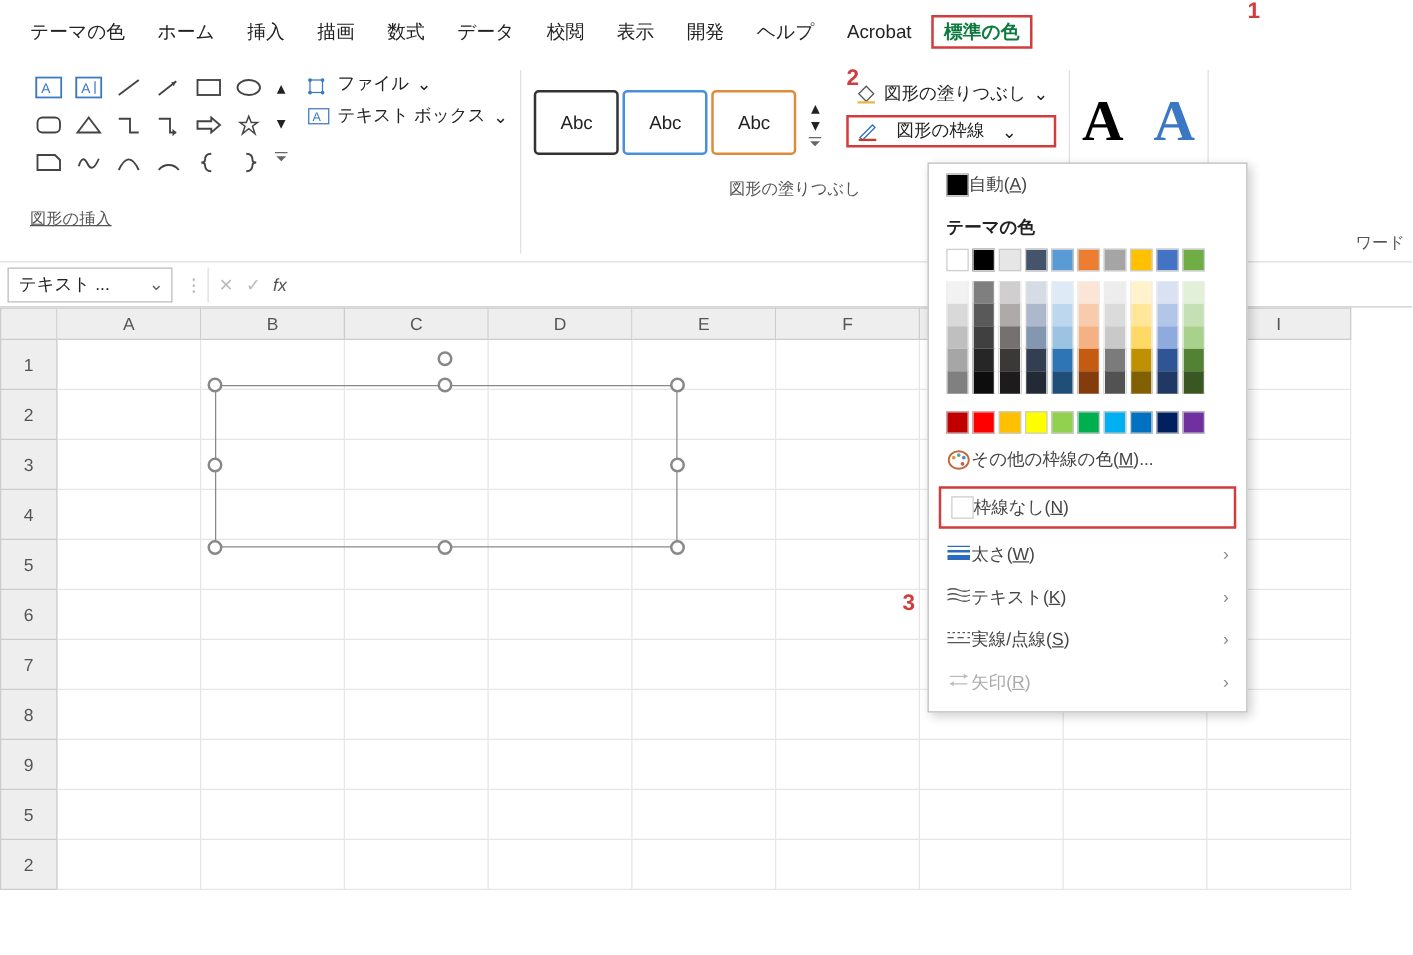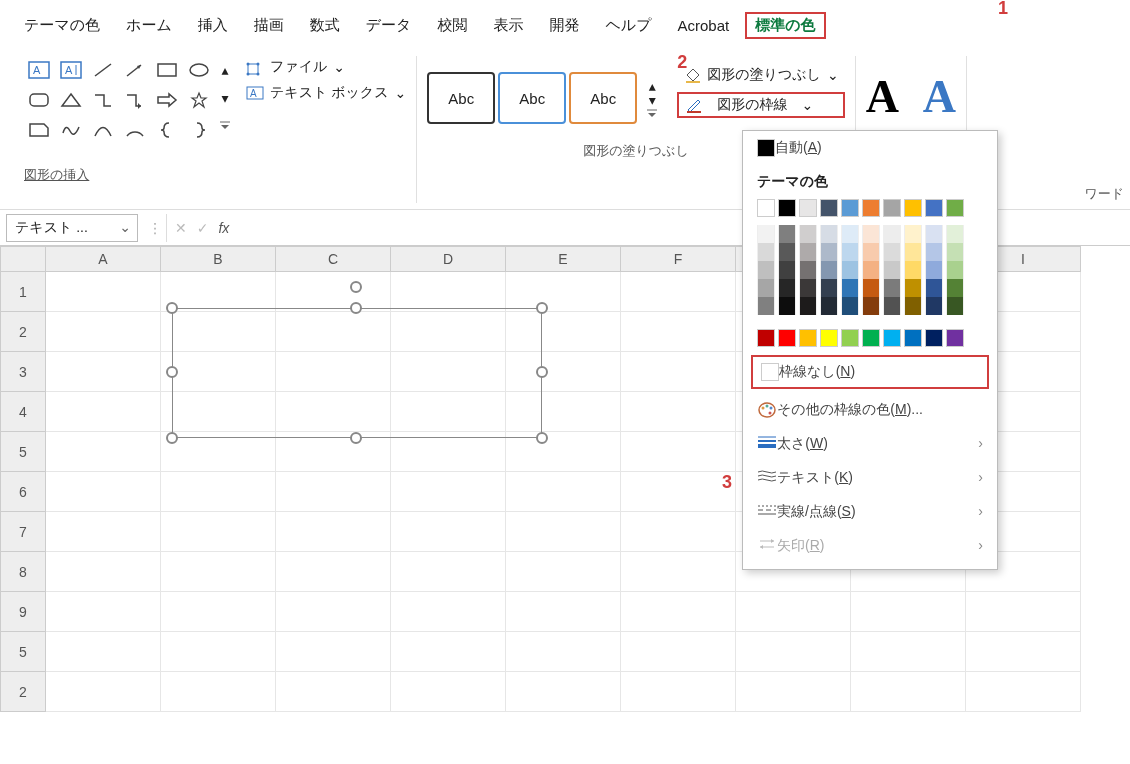--- a/index.html
+++ b/index.html
@@ -573,36 +573,36 @@
       <div class="swatch" style="background: rgb(255, 0, 0);"></div>
       <div class="swatch" style="background: rgb(255, 192, 0);"></div>
       <div class="swatch" style="background: rgb(255, 255, 0);"></div>
       <div class="swatch" style="background: rgb(146, 208, 80);"></div>
       <div class="swatch" style="background: rgb(0, 176, 80);"></div>
       <div class="swatch" style="background: rgb(0, 176, 240);"></div>
       <div class="swatch" style="background: rgb(0, 112, 192);"></div>
       <div class="swatch" style="background: rgb(0, 32, 96);"></div>
       <div class="swatch" style="background: rgb(112, 48, 160);"></div>
     </div>
-  <div class="dd-item boxed">
-    <span class="swatch" style="background:#fff;"></span>
-    <span><span>枠線なし(</span><span class="underline-char">N</span><span>)</span></span>
-  </div>
   <div class="dd-item">
     <span>
         <svg width="20" height="18">
           <ellipse cx="10" cy="9" rx="8" ry="7" fill="none" stroke="#c0693c" stroke-width="1.5"></ellipse>
           <circle cx="6" cy="7" r="1.5" fill="#d94"></circle>
           <circle cx="10" cy="5" r="1.5" fill="#5a9"></circle>
           <circle cx="14" cy="7" r="1.5" fill="#58c"></circle>
           <circle cx="13" cy="12" r="1.5" fill="#c55"></circle>
         </svg>
       </span>
     <span><span>その他の枠線の色(</span><span class="underline-char">M</span><span>)...</span></span>
   </div>
+  <div class="dd-item boxed">
+    <span class="swatch" style="background:#fff;"></span>
+    <span><span>枠線なし(</span><span class="underline-char">N</span><span>)</span></span>
+  </div>
   <div class="dd-item">
     <span>
         <svg width="20" height="14">
           <line x1="1" y1="2" x2="19" y2="2" stroke="#2a6dc0" stroke-width="1"></line>
           <line x1="1" y1="6" x2="19" y2="6" stroke="#2a6dc0" stroke-width="2"></line>
           <line x1="1" y1="11" x2="19" y2="11" stroke="#2a6dc0" stroke-width="4"></line>
         </svg>
       </span>
     <span><span>太さ(</span><span class="underline-char">W</span><span>)</span></span>
     <span class="chev">›</span>

